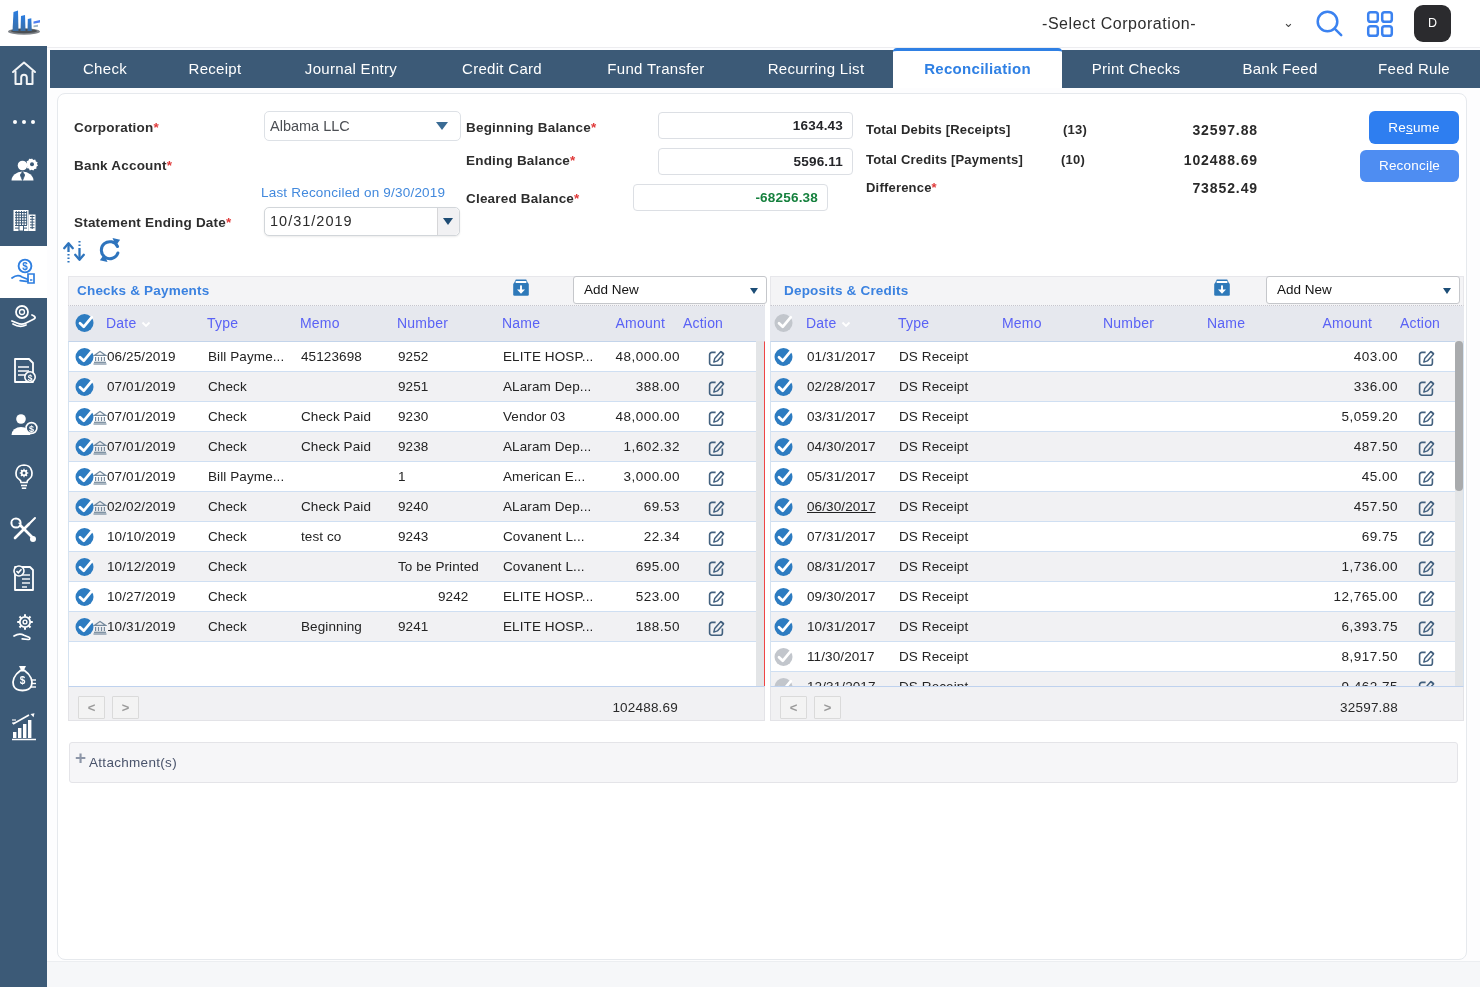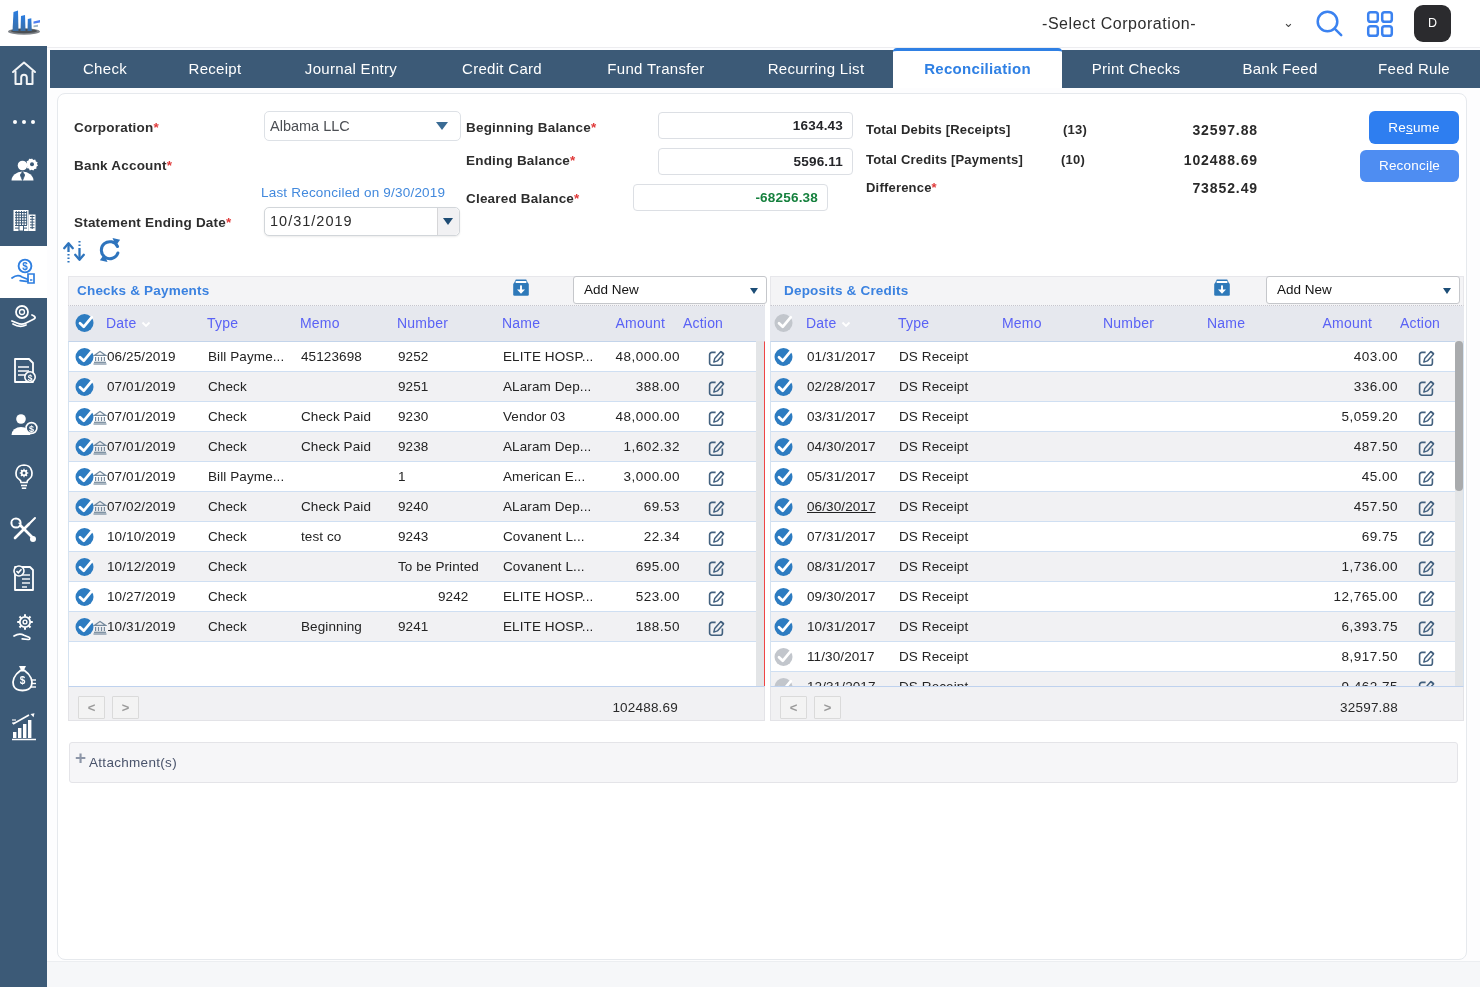--- a/index.html
+++ b/index.html
@@ -478,21 +478,21 @@
             <g stroke="#74899c" fill="none" stroke-width="1.2">
               <path d="M1.2 5.4 L7 1.4 L12.8 5.4 z"></path>
               <line x1="2.6" y1="7" x2="2.6" y2="11"></line>
               <line x1="5.5" y1="7" x2="5.5" y2="11"></line>
               <line x1="8.5" y1="7" x2="8.5" y2="11"></line>
               <line x1="11.4" y1="7" x2="11.4" y2="11"></line>
               <line x1="1" y1="12.3" x2="13" y2="12.3"></line>
               <line x1="0.5" y1="14" x2="13.5" y2="14"></line>
             </g>
           </svg></span>
-        <span class="cell" style="left:38px;">07/02/2019</span>
+        <span class="cell" style="left:38px;">02/02/2019</span>
         <span class="cell" style="left:139px;">Check</span>
         <span class="cell" style="left:232px;">Check Paid</span>
         <span class="cell" style="left:329px;">9240</span>
         <span class="cell" style="left:434px;width:97px;overflow:hidden;">ALaram Dep...</span>
         <span class="cell amt" style="left:501px;">69.53</span>
         <span style="position:absolute;left:637px;top:6px;"><svg width="20" height="20" viewBox="0 0 20 20" style="">
             <path d="M9.6 4.4 H5.9 a2.3 2.3 0 0 0 -2.3 2.3 v8.2 a2.3 2.3 0 0 0 2.3 2.3 h8.2 a2.3 2.3 0 0 0 2.3 -2.3 V10.6" fill="none" stroke="#42607e" stroke-width="1.6"></path>
             <path d="M7.8 14.1 l.9 -3.5 6.2 -7 2.7 2.3 -6.2 7 z" fill="none" stroke="#42607e" stroke-width="1.45" stroke-linejoin="round"></path>
             <path d="M15.6 3.0 l2.6 2.2 -1.1 1.3 -2.6 -2.2 z" fill="#42607e"></path>
           </svg></span>

